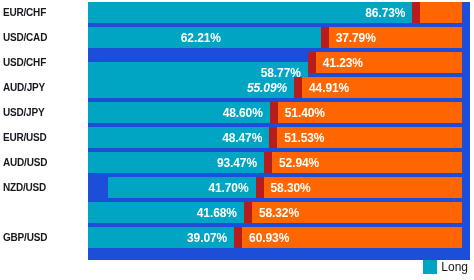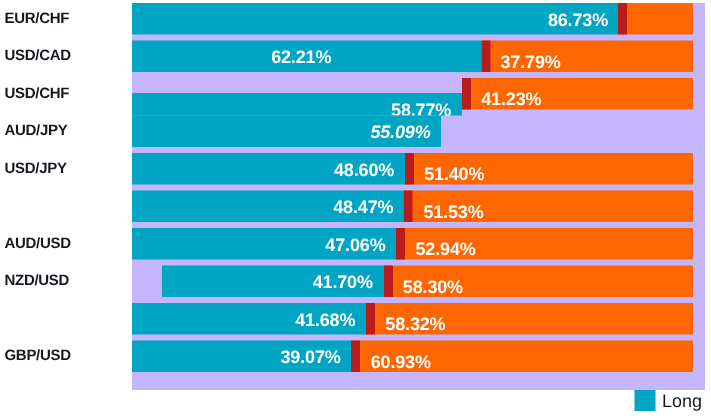--- a/index.html
+++ b/index.html
@@ -38,21 +38,21 @@
     color:#15191f;
     letter-spacing:-0.2px;
     white-space:nowrap;
   }
   .track{
     position:absolute;
     left:88px;
     top:0;
     right:4px;
     height:33px;
-    background:#c4b5fd;
+    background:#1d4ed8;
   }
   .bars{
     position:absolute;
     left:0;top:0;
     height:21px;
     width:374px;
     display:flex;
     flex-direction:row;
   }
   .seg{
@@ -65,22 +65,21 @@
   }
   .seg-long{
     background:#00a5c4;
     justify-content:flex-end;
     padding-right:7px;
   }
   .seg-short{
     background:#ff6600;
     justify-content:flex-start;
     padding-left:7px;
-    border-left:6px solid #b91c1c;
-    align-items:flex-end;
+    border-left:8px solid #b91c1c;
   }
   .seg-val{
     font-size:12px;
     font-weight:bold;
     color:#ffffff;
     letter-spacing:-0.1px;
   }
   .legend{
     position:absolute;
     right:6px;
@@ -153,54 +152,58 @@
           </div>
         </div>
       </div>
       <div class="row">
         <div class="row-label">AUD/JPY</div>
         <div class="track">
           <div class="bars">
             <div class="seg seg-long" style="width: 55.09%; font-style: italic;">
               <span class="seg-val">55.09%</span>
             </div>
+            <div class="seg seg-short" style="width: 44.91%;">
+              <span class="seg-val">44.91%</span>
+            </div>
           </div>
         </div>
       </div>
       <div class="row">
         <div class="row-label">USD/JPY</div>
         <div class="track">
           <div class="bars">
             <div class="seg seg-long" style="width: 48.6%;">
               <span class="seg-val">48.60%</span>
             </div>
             <div class="seg seg-short" style="width: 51.4%;">
               <span class="seg-val">51.40%</span>
             </div>
           </div>
         </div>
       </div>
       <div class="row">
+        <div class="row-label">EUR/USD</div>
         <div class="track">
           <div class="bars">
             <div class="seg seg-long" style="width: 48.47%;">
               <span class="seg-val">48.47%</span>
             </div>
             <div class="seg seg-short" style="width: 51.53%;">
               <span class="seg-val">51.53%</span>
             </div>
           </div>
         </div>
       </div>
       <div class="row">
         <div class="row-label">AUD/USD</div>
         <div class="track">
           <div class="bars">
             <div class="seg seg-long" style="width: 47.06%;">
-              <span class="seg-val">47.06%</span>
+              <span class="seg-val">93.47%</span>
             </div>
             <div class="seg seg-short" style="width: 52.94%;">
               <span class="seg-val">52.94%</span>
             </div>
           </div>
         </div>
       </div>
       <div class="row">
         <div class="row-label">NZD/USD</div>
         <div class="track">

